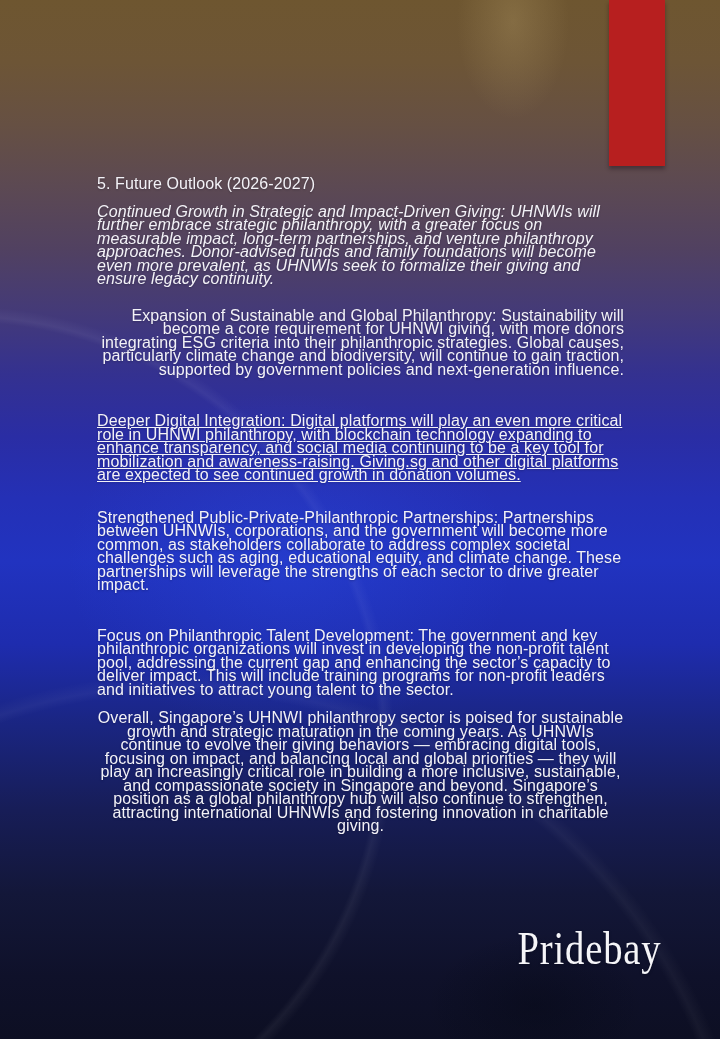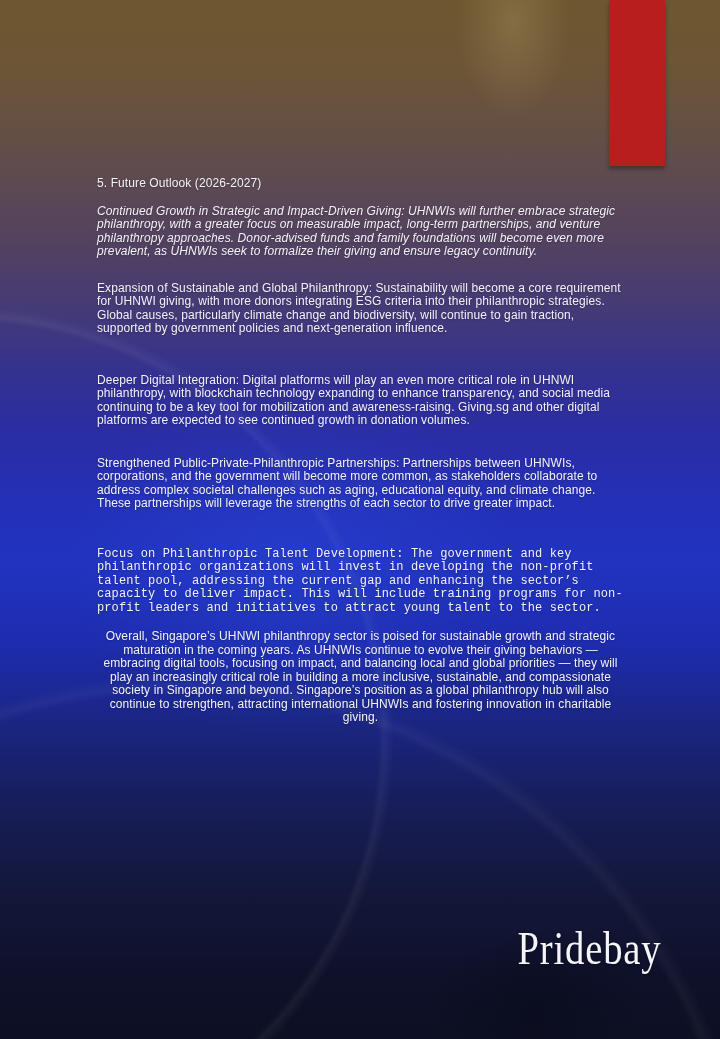--- a/index.html
+++ b/index.html
@@ -51,31 +51,31 @@
     height: 166px;
     box-shadow: 0 3px 4px rgba(35,18,28,0.45);
   }
 
   .content {
     position: absolute;
     left: 97px;
     top: 177px;
     width: 527px;
     color: #f3f2f7;
-    font-size: 12px;
+    font-size: 16px;
     line-height: 13.5px;
     letter-spacing: 0.1px;
     text-shadow: 0 1px 2px rgba(10,10,30,0.25);
   }
   .content p { margin: 0; }
   .m14 { margin-top: 14px !important; font-style: italic; }
-  .m23 { margin-top: 23px !important; }
-  .m38 { margin-top: 38px !important; }
+  .m23 { margin-top: 23px !important; text-align: right; }
+  .m38 { margin-top: 38px !important; text-decoration: underline; }
   .m29 { margin-top: 29px !important; }
-  .m37 { margin-top: 37px !important; font-family: Liberation Mono, monospace; }
+  .m37 { margin-top: 37px !important; }
   .m15 { margin-top: 15px !important; text-align: center; }
 
   .logo {
     position: absolute;
     right: 58px;
     top: 922px;
     color: #f5f5f8;
     font-family: "Liberation Serif", "DejaVu Serif", serif;
     font-size: 46px;
     font-weight: 400;

